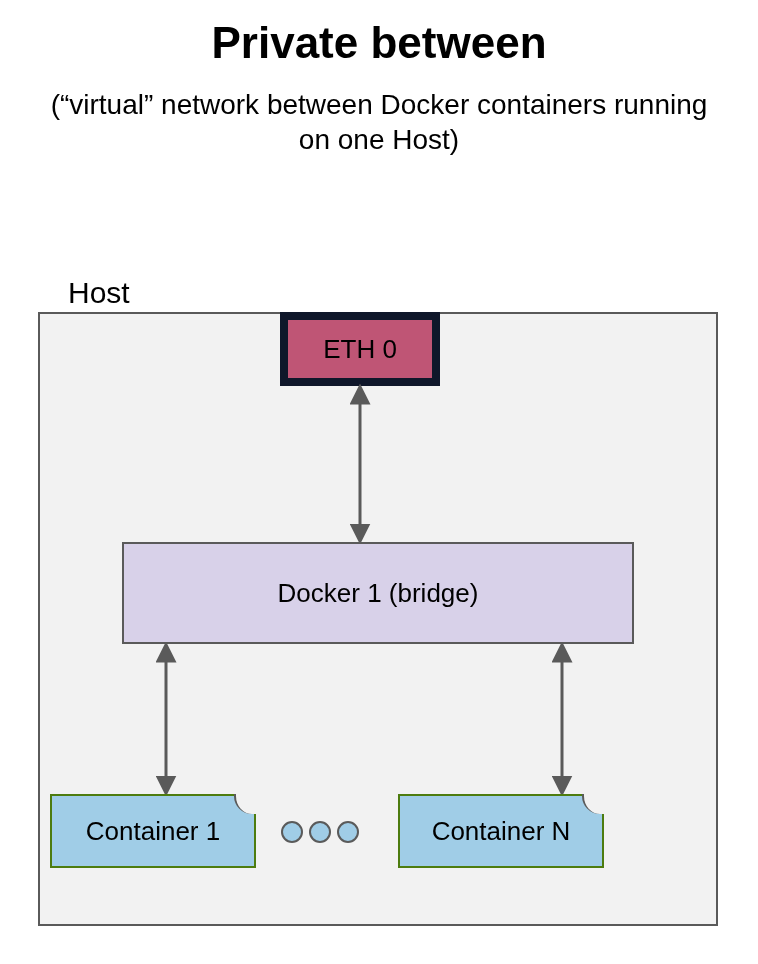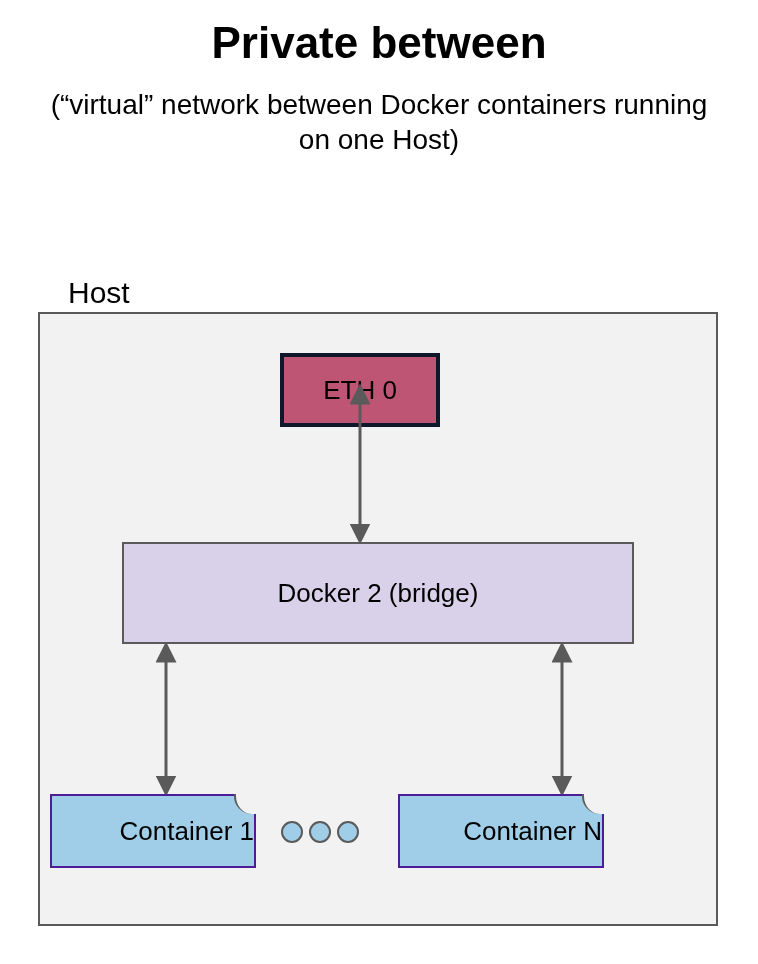--- a/index.html
+++ b/index.html
@@ -43,51 +43,50 @@
     background: #f2f2f2;
     border: 2px solid #5a5a5a;
   }
   .eth-box {
     position: absolute;
     left: 280px;
     top: 312px;
     width: 160px;
     height: 74px;
     background: #bf5575;
-    border: 4px solid #0f172a;
+    border: 8px solid #0f172a;
     display: flex;
     align-items: center;
     justify-content: center;
     font-size: 26px;
     color: #000;
-    margin-top: 41px;
   }
   .bridge-box {
     position: absolute;
     left: 122px;
     top: 542px;
     width: 512px;
     height: 102px;
     background: #d8d1e9;
     border: 2px solid #5a5a5a;
     display: flex;
     align-items: center;
     justify-content: center;
     font-size: 26px;
     color: #000;
   }
   .container-box {
     position: absolute;
     width: 206px;
     height: 74px;
     background: #a0cde7;
-    border: 2px solid #4c1d95;
+    border: 2px solid #4d7c0f;
     display: flex;
     align-items: center;
-    justify-content: flex-end;
+    justify-content: center;
     font-size: 26px;
     color: #000;
   }
   .container-box::after {
     
     content: "";
     position: absolute;
     top: -2px;
     right: -2px;
     width: 20px;
@@ -139,21 +138,21 @@
 <svg class="arrow" style="left:358px; top:386px; width:4px; height:156px;">
   <defs>
     <marker id="ah1" viewBox="0 0 10 10" refX="5" refY="5" markerWidth="7" markerHeight="7" orient="auto-start-reverse">
       <path d="M 0 0 L 10 5 L 0 10 z" fill="#5a5a5a"></path>
     </marker>
   </defs>
   <line x1="2" y1="8" x2="2" y2="148" stroke="#5a5a5a" stroke-width="3" marker-start="url(#ah1)" marker-end="url(#ah1)"></line>
 </svg>
 
 <div class="bridge-box">
-  <span>Docker 2 (bridge)</span>
+  <span>Docker 1 (bridge)</span>
 </div>
 
 <svg class="arrow" style="left:164px; top:644px; width:4px; height:150px;">
   <line x1="2" y1="8" x2="2" y2="142" stroke="#5a5a5a" stroke-width="3" marker-start="url(#ah1)" marker-end="url(#ah1)"></line>
 </svg>
 
 <svg class="arrow" style="left:560px; top:644px; width:4px; height:150px;">
   <line x1="2" y1="8" x2="2" y2="142" stroke="#5a5a5a" stroke-width="3" marker-start="url(#ah1)" marker-end="url(#ah1)"></line>
 </svg>
 

